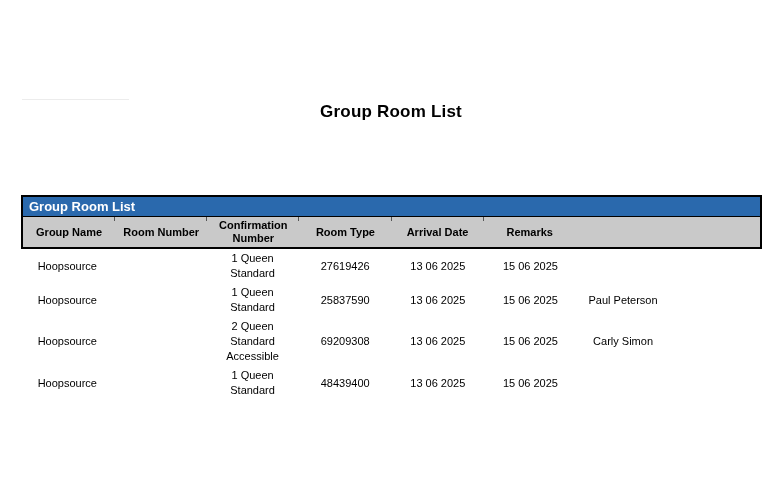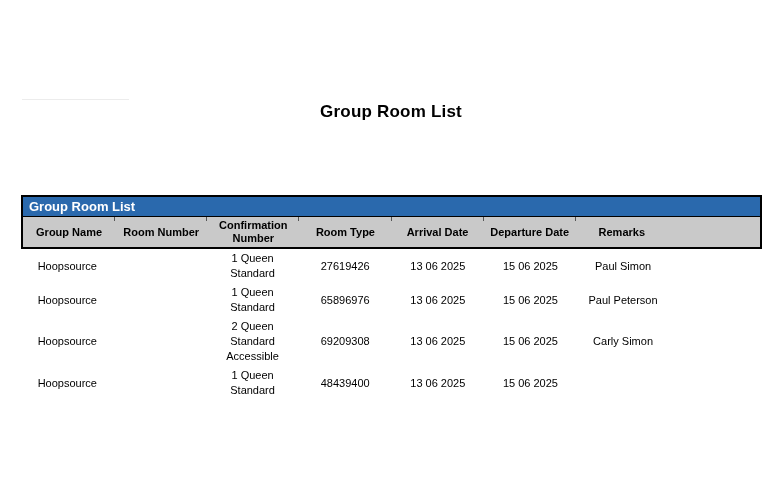--- a/index.html
+++ b/index.html
@@ -108,46 +108,44 @@
     <div class="header-bar">
       <span>Group Room List</span>
     </div>
 
     <div class="col-headers">
       <div class="hcell">Group Name</div>
       <div class="hcell">Room Number</div>
       <div class="hcell">Confirmation Number</div>
       <div class="hcell">Room Type</div>
       <div class="hcell">Arrival Date</div>
-      <div class="hcell">Departure Date</div>
       <div class="hcell">Remarks</div>
     </div>
 
     <div class="table-body">
         <div class="trow">
           <div class="tcell">Hoopsource</div>
           <div class="tcell"></div>
           <div class="tcell">
             <div>1 Queen</div>
             <div>Standard</div>
           </div>
           <div class="tcell">27619426</div>
           <div class="tcell">13 06 2025</div>
           <div class="tcell">15 06 2025</div>
-          <div class="tcell">Paul Simon</div>
           <div class="tcell"></div>
         </div>
         <div class="trow">
           <div class="tcell">Hoopsource</div>
           <div class="tcell"></div>
           <div class="tcell">
             <div>1 Queen</div>
             <div>Standard</div>
           </div>
-          <div class="tcell">65896976</div>
+          <div class="tcell">25837590</div>
           <div class="tcell">13 06 2025</div>
           <div class="tcell">15 06 2025</div>
           <div class="tcell">Paul Peterson</div>
           <div class="tcell"></div>
         </div>
         <div class="trow">
           <div class="tcell">Hoopsource</div>
           <div class="tcell"></div>
           <div class="tcell">
             <div>2 Queen</div>

